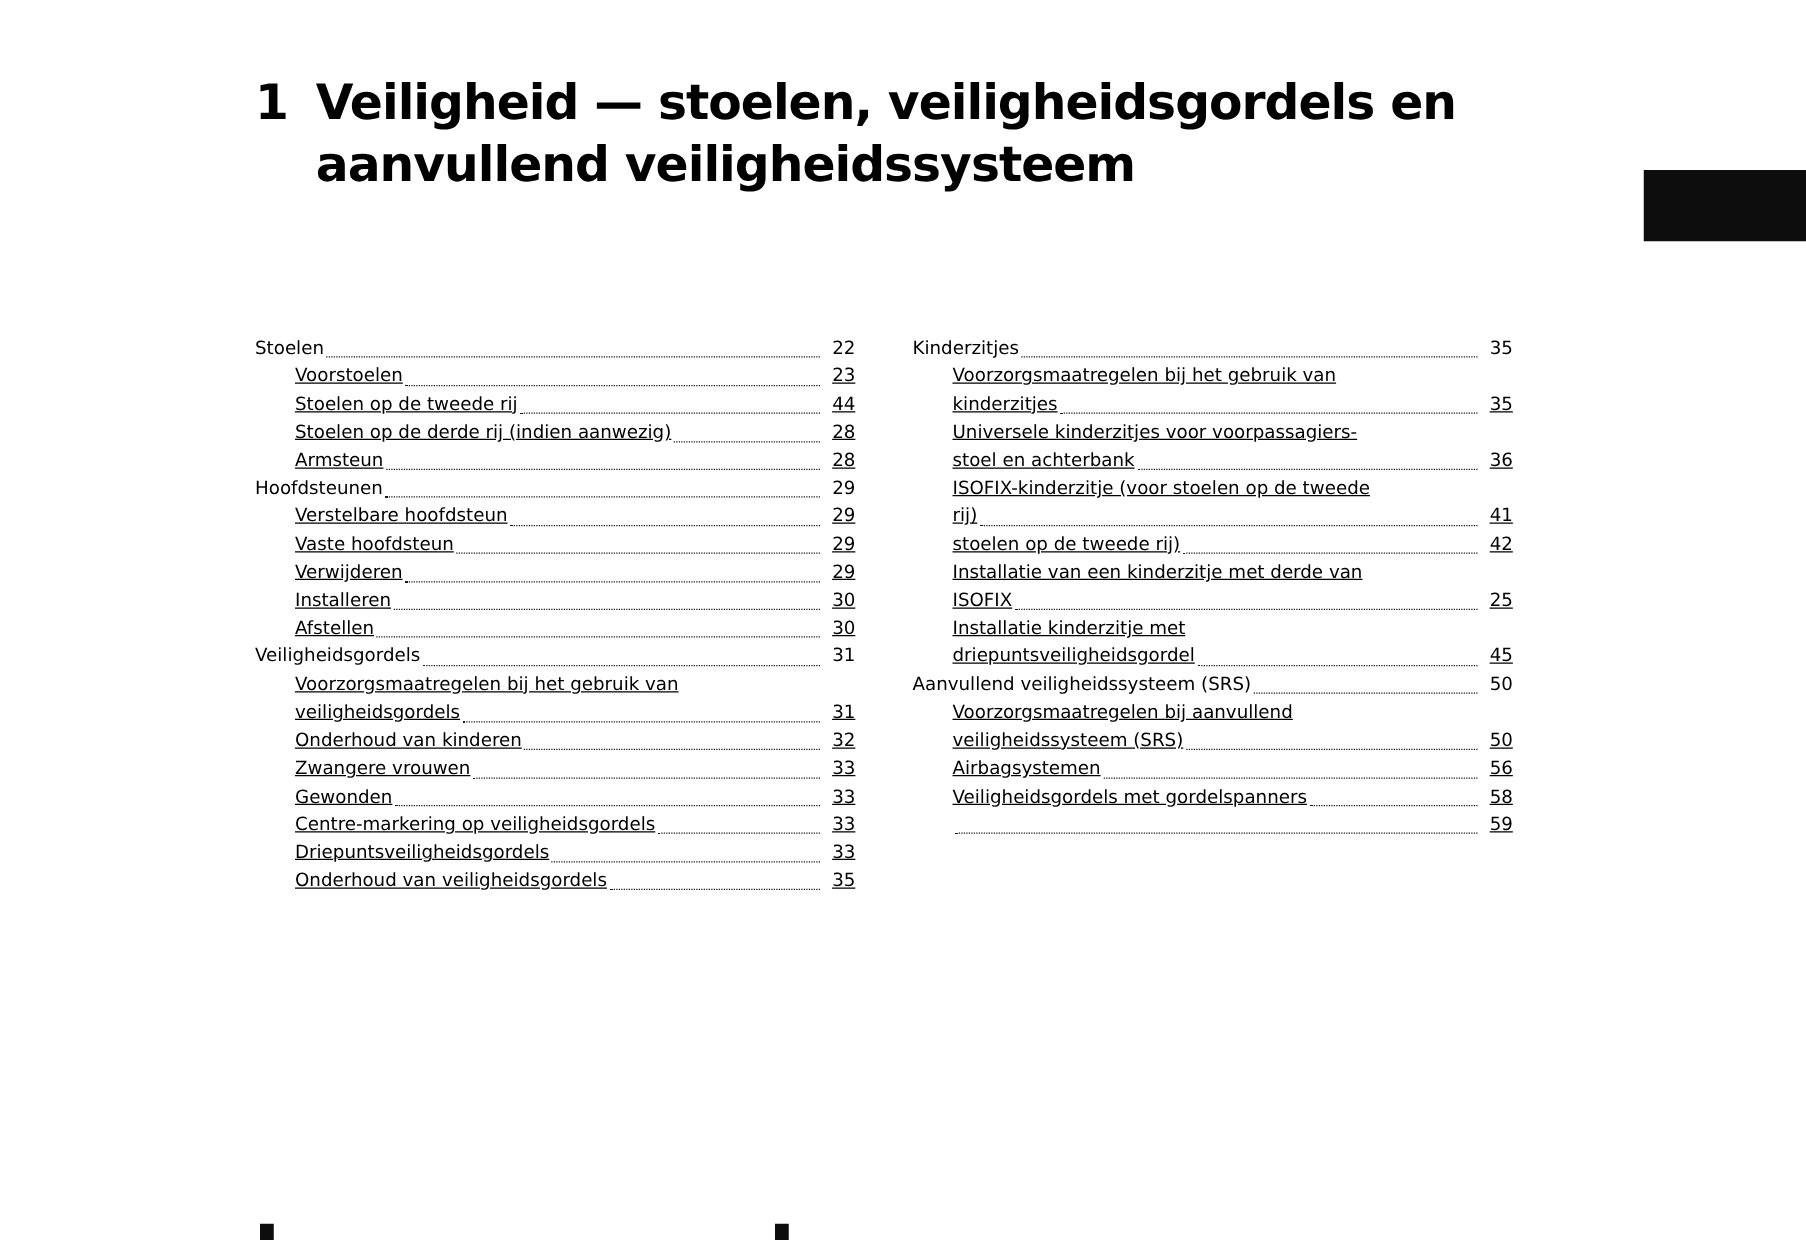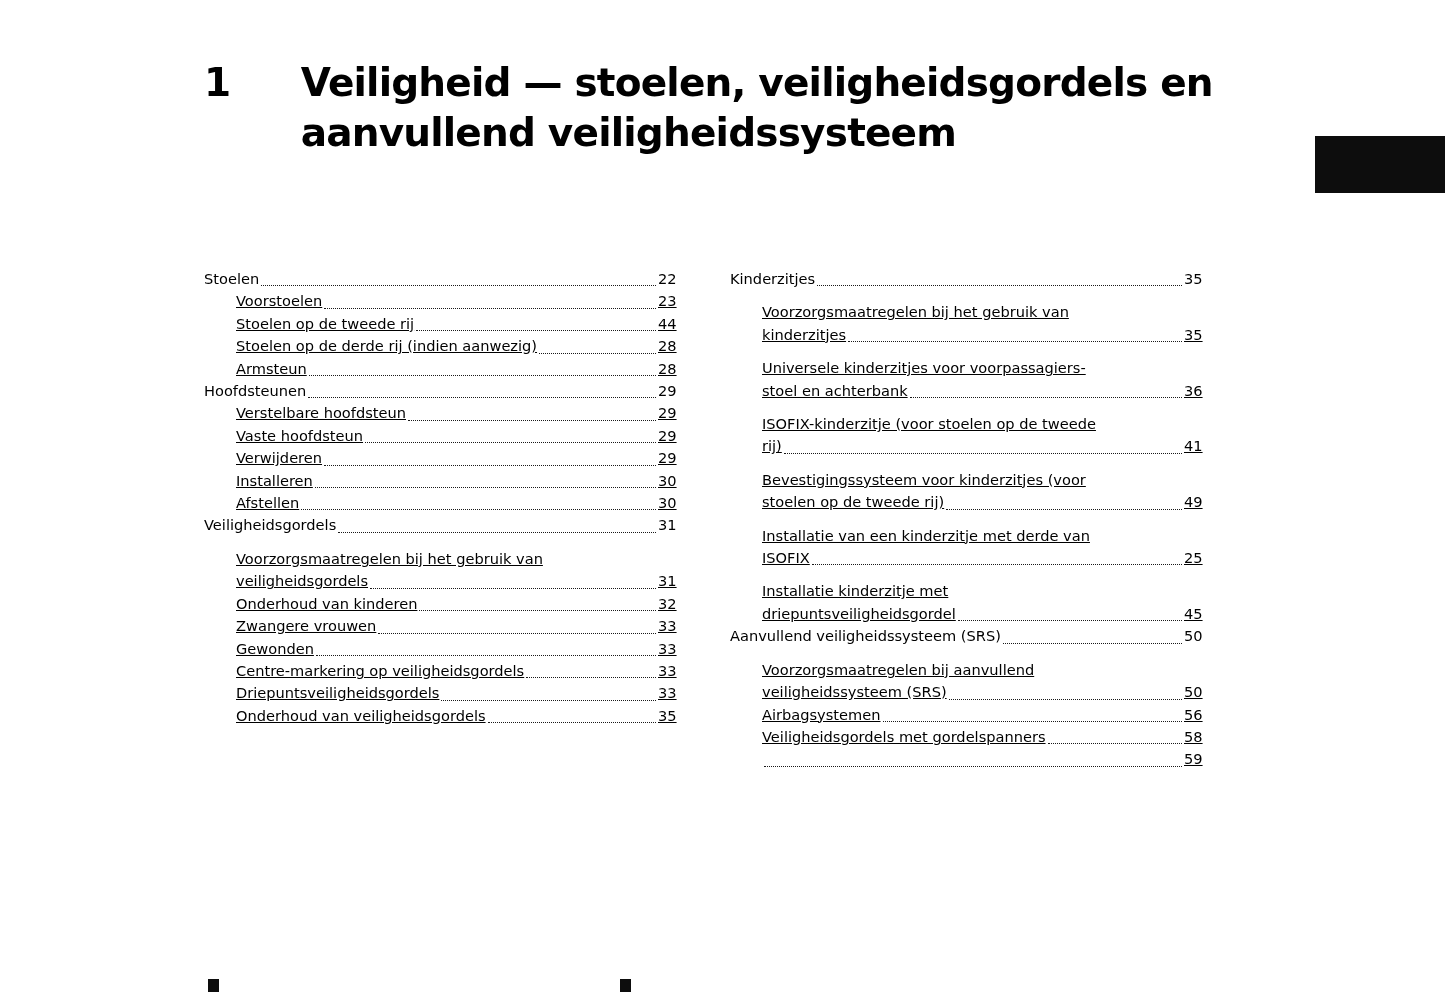--- a/index.html
+++ b/index.html
@@ -33,21 +33,20 @@
     line-height: 50px;
     letter-spacing: -0.5px;
     flex: 0 0 auto;
     padding-right: 22px;
   }
   .chapter-title {
     font-size: 39px;
     font-weight: bold;
     line-height: 50px;
     letter-spacing: -0.8px;
-    margin-left: 48px;
   }
 
   
   .edge-tab {
     position: absolute;
     right: 0;
     top: 136px;
     width: 130px;
     height: 57px;
     background: #0d0d0d;
@@ -81,29 +80,28 @@
   }
   .entry-dots {
     flex: 1 1 auto;
     margin: 0 2px 4px 2px;
     border-bottom: 1.6px dotted #1a1a1a;
     min-width: 6px;
     height: 1px;
   }
   .entry-page {
     width: 34px;
-    text-align: left;
+    text-align: center;
     flex: 0 0 auto;
     white-space: nowrap;
   }
 
   
   .entry.wrap-first {
     display: block;
-    margin-top: 11px;
   }
   .entry.wrap-first .entry-text {
     white-space: normal;
   }
 
   
   .footer-mark {
     position: absolute;
     bottom: 12px;
     width: 11px;
@@ -241,25 +239,24 @@
         <span class="entry-text">stoel en achterbank</span>
         <span class="entry-dots"></span>
         <span class="entry-page">36</span>
       </div>
       <div class="entry level-2 wrap-first"><span class="entry-text">ISOFIX-kinderzitje (voor stoelen op de tweede</span></div>
       <div class="entry level-2">
         <span class="entry-text">rij)</span>
         <span class="entry-dots"></span>
         <span class="entry-page">41</span>
       </div>
-      <div class="entry level-2 wrap-first"><span class="entry-text">Bevestigingssysteem voor kinderzitjes (voor</span></div>
       <div class="entry level-2">
         <span class="entry-text">stoelen op de tweede rij)</span>
         <span class="entry-dots"></span>
-        <span class="entry-page">49</span>
+        <span class="entry-page">42</span>
       </div>
       <div class="entry level-2 wrap-first"><span class="entry-text">Installatie van een kinderzitje met derde van</span></div>
       <div class="entry level-2">
         <span class="entry-text">ISOFIX</span>
         <span class="entry-dots"></span>
         <span class="entry-page">25</span>
       </div>
       <div class="entry level-2 wrap-first"><span class="entry-text">Installatie kinderzitje met</span></div>
       <div class="entry level-2">
         <span class="entry-text">driepuntsveiligheidsgordel</span>

